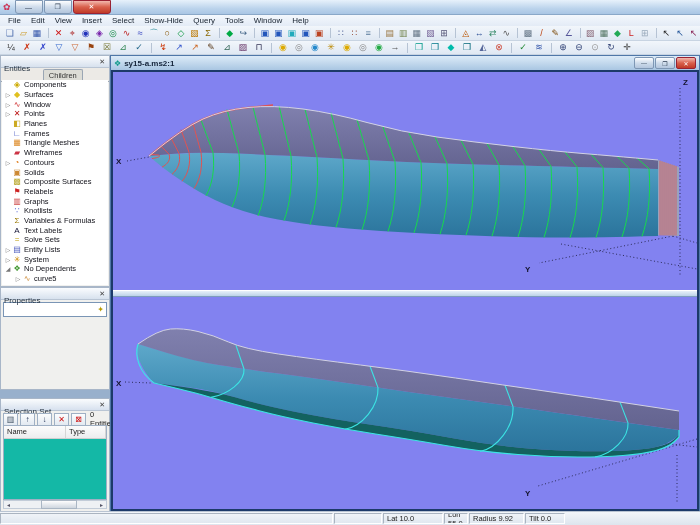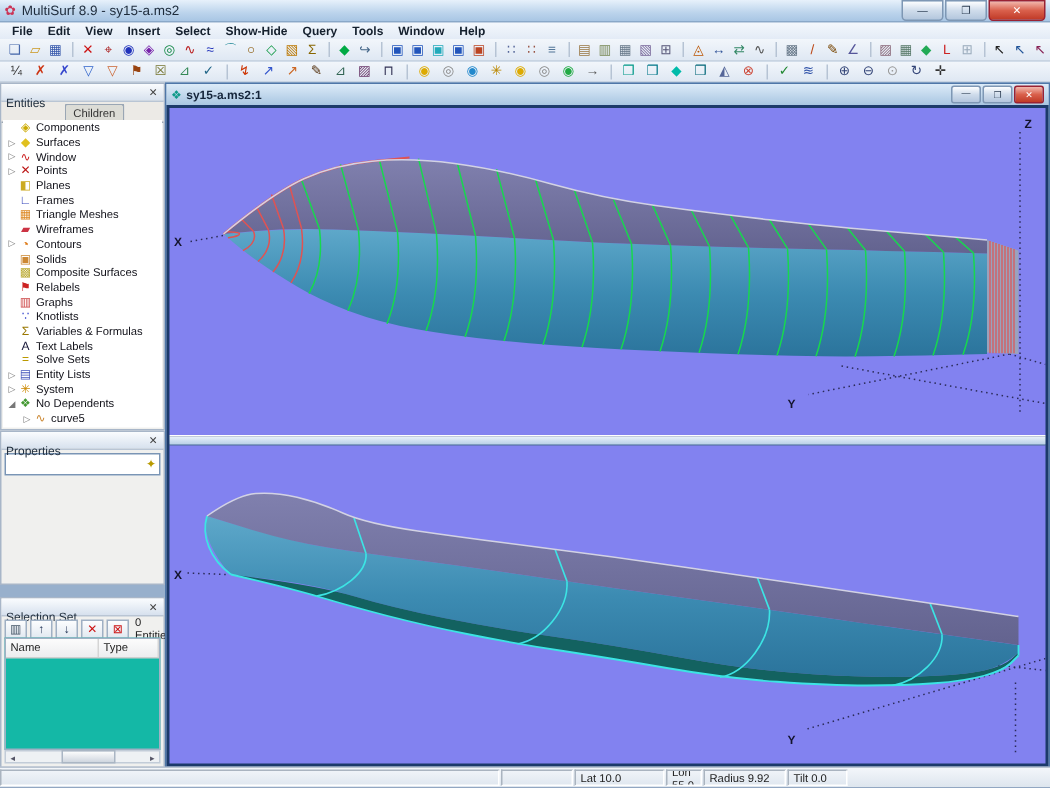--- a/index.html
+++ b/index.html
@@ -13,21 +13,21 @@
   .app-icon{font-size:9px;margin-right:4px;color:#cc3355;}
   .titlebar .title{font-size:9px;color:#1c2a3a;flex:1;}
   .winbtns{display:flex;gap:1px;}
   .wbtn{width:26px;height:12px;border:1px solid #7e97b4;border-radius:0 0 3px 3px;
     background:linear-gradient(#fdfeff,#cfdceb 50%,#b3c6dd);display:flex;align-items:center;
     justify-content:center;font-size:7px;color:#2a3b50;cursor:default;}
   .wbtn.close{width:36px;background:linear-gradient(#f2b8ad,#d9604c 50%,#c03a27);color:#fff;border-color:#923;}
   .menubar{position:absolute;left:0;top:15px;width:700px;height:11px;
     background:linear-gradient(#f4f8fd,#e3ebf6);border-bottom:1px solid #cdd8e6;
     display:flex;align-items:center;padding-left:3px;}
-  .mi{padding:0 5px;font-size:8px;color:#15202e;font-weight:bold;}
+  .mi{padding:0 5px;font-size:8px;color:#15202e;}
   .toolbar{position:absolute;left:0;width:700px;background:linear-gradient(#f2f6fb,#dfe8f3);
     border-bottom:1px solid #c8d4e2;display:flex;align-items:center;padding-left:3px;box-sizing:border-box;}
   #tb1{top:26px;height:15px;}
   #tb2{top:41px;height:14px;}
   .tbi{width:14px;height:12px;display:flex;align-items:center;justify-content:center;
     border:1px solid transparent;border-radius:2px;position:relative;}
   .tbi i{font-style:normal;font-size:9px;line-height:9px;}
   .tbi.gsep{margin-left:8px;}
   .tbi.gsep::before{content:"";position:absolute;left:-5px;top:1px;height:10px;width:1px;background:#b6c3d4;}
   
@@ -85,21 +85,20 @@
     background:linear-gradient(#f3f6fa,#dde5ee);border-top:1px solid #b9c4d2;display:flex;}
   .sf{height:11px;margin-top:1px;border:1px solid;border-color:#aab4c0 #fff #fff #aab4c0;
     font-size:7.5px;padding-left:3px;box-sizing:border-box;margin-right:1px;color:#222;
     display:flex;align-items:center;overflow:hidden;}
 </style>
 </head>
 <body>
 
 <div class="titlebar">
   <span class="app-icon">✿</span>
-  <span class="title">MultiSurf 8.9 - sy15-a.ms2</span>
   <span class="winbtns">
       <span class="wbtn">—</span>
       <span class="wbtn">❐</span>
       <span class="wbtn close">✕</span>
     </span>
 </div>
 
 <div class="menubar">
     <span class="mi">File</span>
     <span class="mi">Edit</span>

